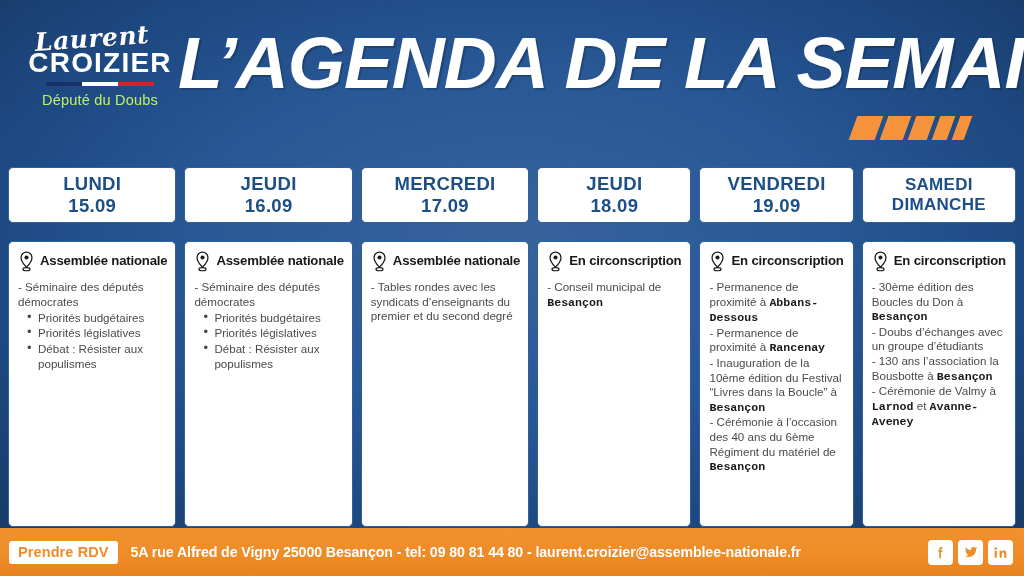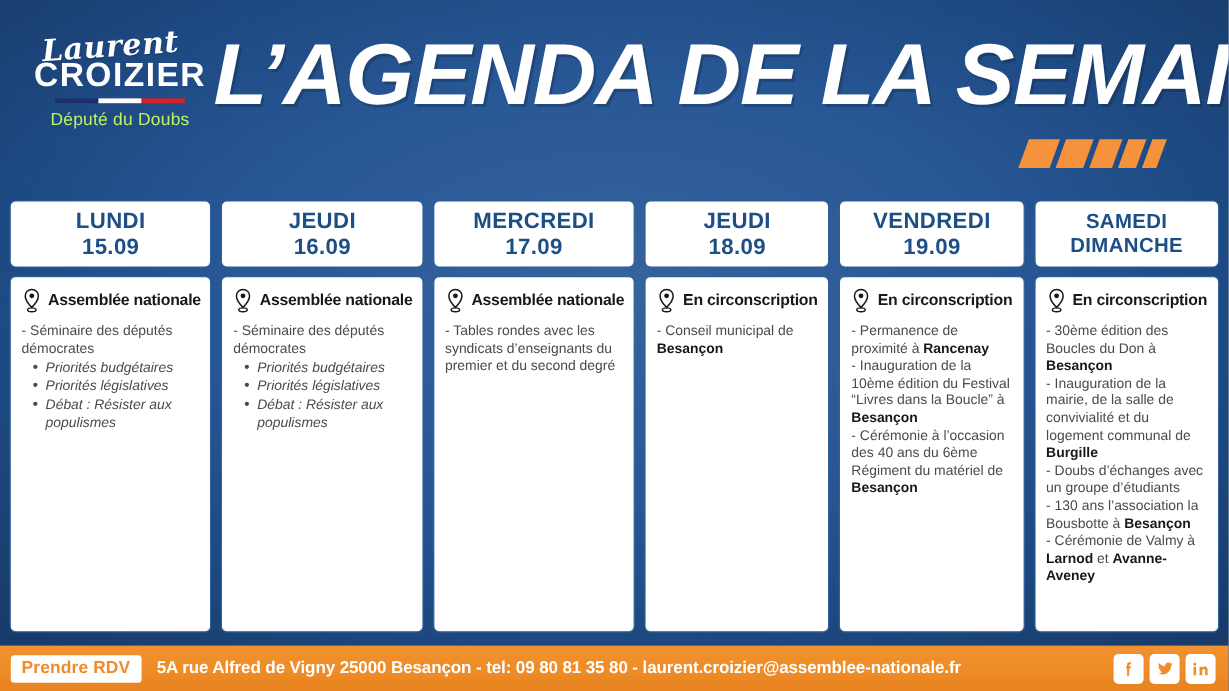--- a/index.html
+++ b/index.html
@@ -93,21 +93,21 @@
   #slashes i:nth-child(3){ width:19px; }
   #slashes i:nth-child(4){ width:15px; }
   #slashes i:nth-child(5){ width:12px; }
 
   
   #grid{
     position:absolute; left:8px; top:167px;
     width:1008px; height:360px;
     display:grid; grid-template-columns:repeat(6, 1fr); gap:8px;
   }
-  .col{ display:flex; flex-direction:column; gap:7px; }
+  .col{ display:flex; flex-direction:column; gap:18px; }
 
   .day-head{
     background:#fff; border:1.5px solid #2e6099; border-radius:5px;
     height:56px; display:flex; flex-direction:column;
     align-items:center; justify-content:center;
     color:#1d4f87;
   }
   .day-name{ font-size:18.5px; font-weight:700; letter-spacing:.3px; line-height:1.1; }
   .day-date{ font-size:18.5px; font-weight:700; letter-spacing:.3px; line-height:1.15; }
   .day-head.two-line .day-name{ font-size:17px; }
@@ -125,35 +125,35 @@
   .card-title{
     font-size:13.2px; font-weight:700; color:#17181a;
     letter-spacing:-.2px; line-height:1.1; white-space:nowrap;
   }
 
   .items{ list-style:none; }
   .item{
     font-size:11.6px; line-height:14.6px; color:#4a4a4c;
     margin-bottom:0px;
   }
-  .item b{ color:#17181a; font-weight:700; }
-
-  .subitems{ list-style:none; margin:1px 0 0 9px;font-style:italic; }
+  .item b{ color:#17181a; font-weight:700;font-family:Liberation Mono, monospace; }
+
+  .subitems{ list-style:none; margin:1px 0 0 9px; }
   .subitem{
     font-size:11.6px; line-height:15.2px; color:#4a4a4c;
     position:relative; padding-left:11px;
   }
   .subitem::before{
     content:"•"; position:absolute; left:0; top:-1px;
     font-size:13px; color:#4a4a4c;
   }
 
   
   #footer{
-    position:absolute; left:0; bottom:0; width:1024px; height:38px;
+    position:absolute; left:0; bottom:0; width:1024px; height:48px;
     background:linear-gradient(180deg, #F0922F 0%, #EE8C27 55%, #E8831E 100%);
     display:flex; align-items:center; padding:0 9px;
     z-index:3;
   }
   #rdv-btn{
     background:#fff; color:#EE8C27; font-size:14.5px; font-weight:700;
     padding:3px 9px 4px; border-radius:3px; letter-spacing:.1px;
     white-space:nowrap; border:none; font-family:inherit; cursor:pointer;
   }
   #contact{
@@ -289,20 +289,21 @@
         <div class="card">
           <div class="card-head">
             <svg class="pin-icon" viewBox="0 0 20 25">
               <path d="M10 1.4c-3.6 0-6.5 2.9-6.5 6.5 0 4.7 6.5 11.3 6.5 11.3s6.5-6.6 6.5-11.3c0-3.6-2.9-6.5-6.5-6.5z" fill="none" stroke="#17181a" stroke-width="1.5"></path>
               <circle cx="10" cy="7.8" r="2.4" fill="#17181a"></circle>
               <ellipse cx="10" cy="21.6" rx="4.2" ry="1.9" fill="none" stroke="#17181a" stroke-width="1.4"></ellipse>
             </svg>
             <div class="card-title">En circonscription</div>
           </div>
           <ul class="items">
+            <li class="item"><span>- Permanence de proximité à </span><b>Abbans-Dessous</b></li>
             <li class="item"><span>- Permanence de proximité à </span><b>Rancenay</b></li>
             <li class="item"><span>- Inauguration de la 10ème édition du Festival “Livres dans la Boucle” à </span><b>Besançon</b></li>
             <li class="item"><span>- Cérémonie à l’occasion des 40 ans du 6ème Régiment du matériel de </span><b>Besançon</b></li>
           </ul>
         </div>
       </div>
       <div class="col">
         <div class="day-head two-line">
           <div class="day-name">SAMEDI</div>
           <div class="day-date">DIMANCHE</div>
@@ -311,32 +312,31 @@
           <div class="card-head">
             <svg class="pin-icon" viewBox="0 0 20 25">
               <path d="M10 1.4c-3.6 0-6.5 2.9-6.5 6.5 0 4.7 6.5 11.3 6.5 11.3s6.5-6.6 6.5-11.3c0-3.6-2.9-6.5-6.5-6.5z" fill="none" stroke="#17181a" stroke-width="1.5"></path>
               <circle cx="10" cy="7.8" r="2.4" fill="#17181a"></circle>
               <ellipse cx="10" cy="21.6" rx="4.2" ry="1.9" fill="none" stroke="#17181a" stroke-width="1.4"></ellipse>
             </svg>
             <div class="card-title">En circonscription</div>
           </div>
           <ul class="items">
             <li class="item"><span>- 30ème édition des Boucles du Don à </span><b>Besançon</b></li>
-            <li class="item"><span>- Inauguration de la mairie, de la salle de convivialité et du logement communal de </span><b>Burgille</b></li>
             <li class="item"><span>- Doubs d’échanges avec un groupe d’étudiants</span></li>
             <li class="item"><span>- 130 ans l’association la Bousbotte à </span><b>Besançon</b></li>
             <li class="item"><span>- Cérémonie de Valmy à </span><b>Larnod</b><span> et </span><b>Avanne-Aveney</b></li>
           </ul>
         </div>
       </div>
     </div>
 
   <div id="footer">
     <button id="rdv-btn">Prendre RDV</button>
-    <div id="contact">5A rue Alfred de Vigny 25000 Besançon - tel: 09 80 81 35 80 - laurent.croizier@assemblee-nationale.fr</div>
+    <div id="contact">5A rue Alfred de Vigny 25000 Besançon - tel: 09 80 81 44 80 - laurent.croizier@assemblee-nationale.fr</div>
     <div id="socials">
       <a class="soc" href="#">
         <svg width="15" height="15" viewBox="0 0 24 24" fill="#EE8C27">
             <path d="M15.1 8.2h-2.3V6.7c0-.6.4-.8.7-.8h1.5V3.1l-2.1 0c-2.3 0-2.9 1.7-2.9 2.9v2.2H8.6v2.9H10V21h2.8v-9.9h2l.3-2.9z"></path>
           </svg>
       </a>
       <a class="soc" href="#">
         <svg width="16" height="16" viewBox="0 0 24 24" fill="#EE8C27">
             <path d="M21.5 6.4c-.7.3-1.4.5-2.2.6.8-.5 1.4-1.2 1.7-2.1-.7.4-1.6.8-2.4.9-.7-.8-1.7-1.2-2.8-1.2-2.1 0-3.8 1.7-3.8 3.8 0 .3 0 .6.1.9-3.2-.2-6-1.7-7.9-4-.3.6-.5 1.2-.5 2 0 1.3.7 2.5 1.7 3.2-.6 0-1.2-.2-1.7-.5v.1c0 1.8 1.3 3.4 3 3.7-.3.1-.6.1-1 .1-.2 0-.5 0-.7-.1.5 1.5 1.9 2.6 3.5 2.6-1.3 1-2.9 1.6-4.7 1.6-.3 0-.6 0-.9-.1 1.7 1.1 3.7 1.7 5.8 1.7 7 0 10.8-5.8 10.8-10.8v-.5c.8-.5 1.4-1.2 1.9-2z"></path>
           </svg>

